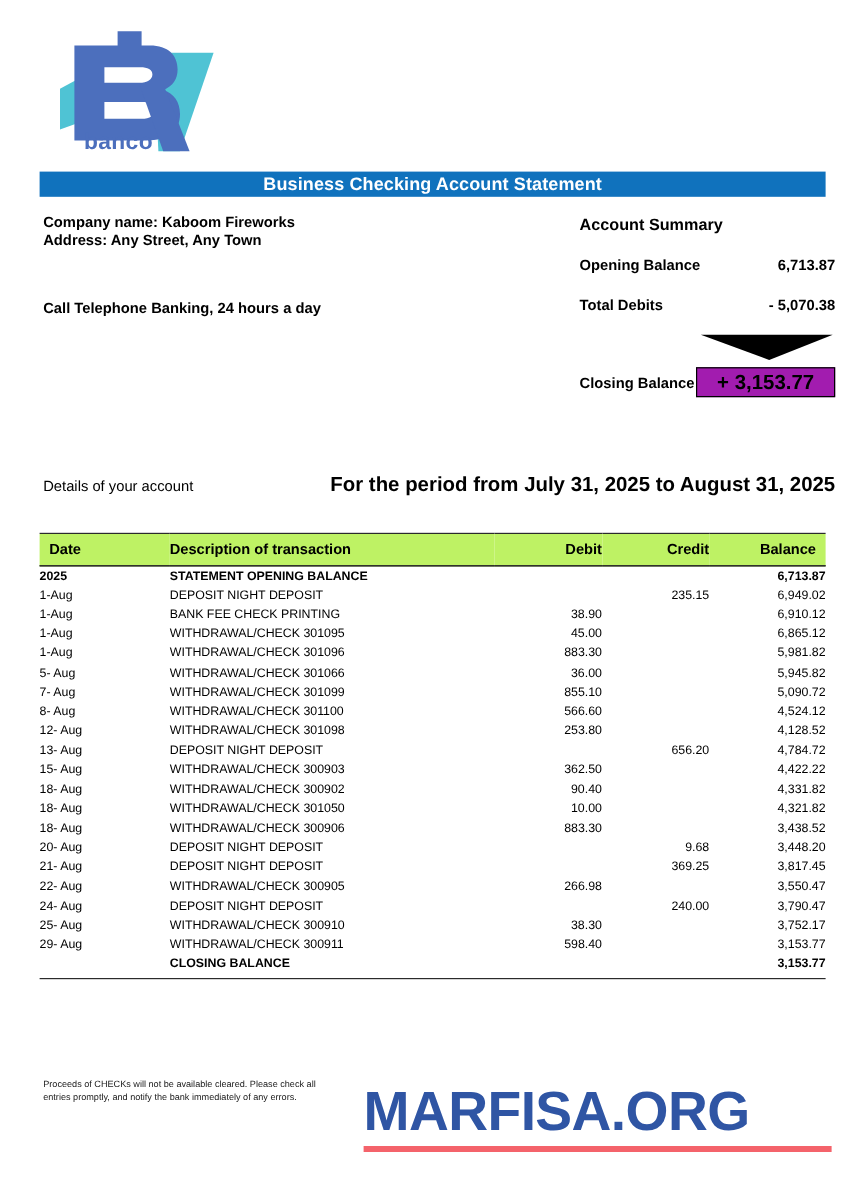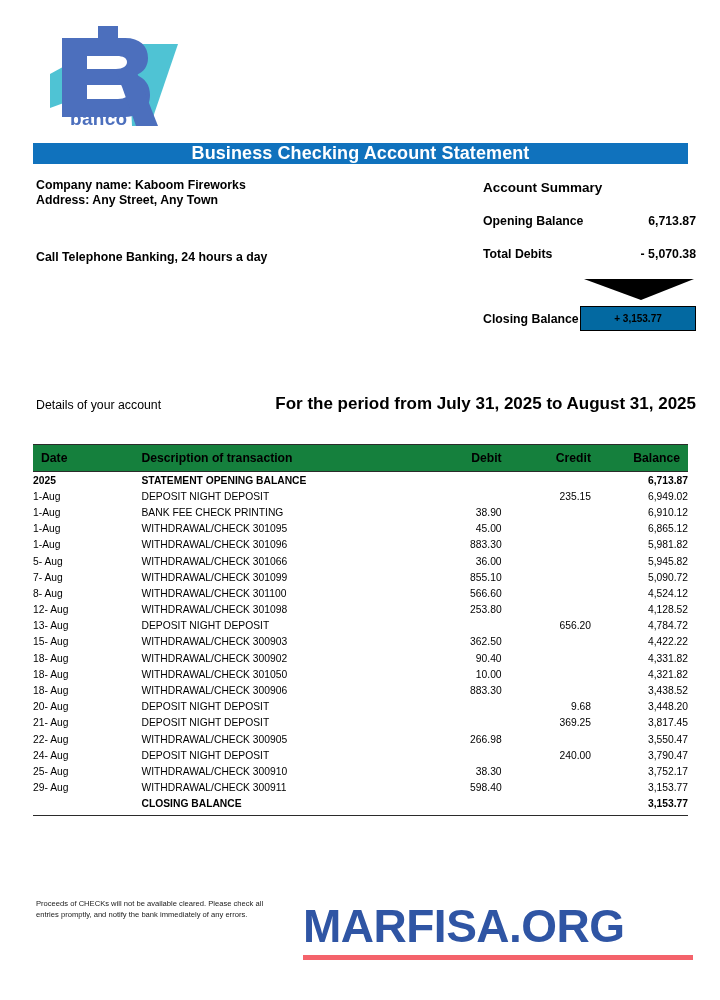--- a/index.html
+++ b/index.html
@@ -43,21 +43,21 @@
 
   
   .title-bar {
     position: absolute;
     left: 33px;
     top: 143px;
     width: 655px;
     height: 21px;
     background: #1072bd;
     color: #ffffff;
-    font-size: 18px;
+    font-size: 15px;
     font-weight: bold;
     display: flex;
     align-items: center;
     justify-content: center;
     letter-spacing: .1px;
   }
 
   
   .info-block {
     position: absolute;
@@ -119,23 +119,23 @@
     margin-top: 4px;
   }
   .closing-label { white-space: nowrap; }
   .closing-box {
     border: 1px solid #000000;
     width: 114px;
     height: 23px;
     display: flex;
     align-items: center;
     justify-content: center;
-    font-size: 10px;
-    font-weight: bold;
-    background: #0369a1;
+    font-size: 17px;
+    font-weight: bold;
+    background: #a21caf;
   }
 
   
   .details-row {
     position: absolute;
     left: 36px;
     top: 394px;
     width: 660px;
     display: flex;
     justify-content: space-between;
@@ -151,21 +151,21 @@
     left: 33px;
     top: 444px;
     width: 655px;
   }
   table.stmt {
     width: 100%;
     border-collapse: collapse;
     font-size: 10.3px;
   }
   table.stmt thead th {
-    background: #15803d;
+    background: #bef264;
     font-size: 12.2px;
     font-weight: bold;
     padding: 6px 0 6px 0;
     border-top: 1.6px solid #2b2b2b;
     border-bottom: 1.6px solid #2b2b2b;
     text-align: left;
     white-space: nowrap;
   }
   table.stmt thead th.c-date { padding-left: 8px; width: 104px; }
   table.stmt thead th.c-desc { width: 276px; }

